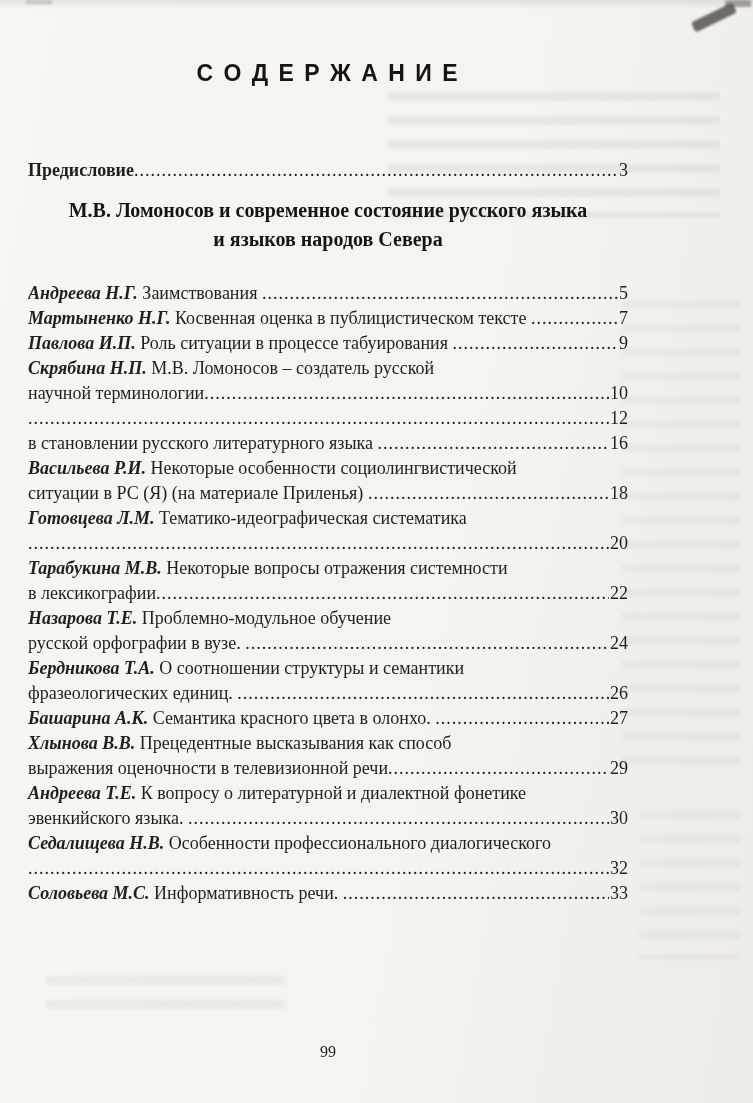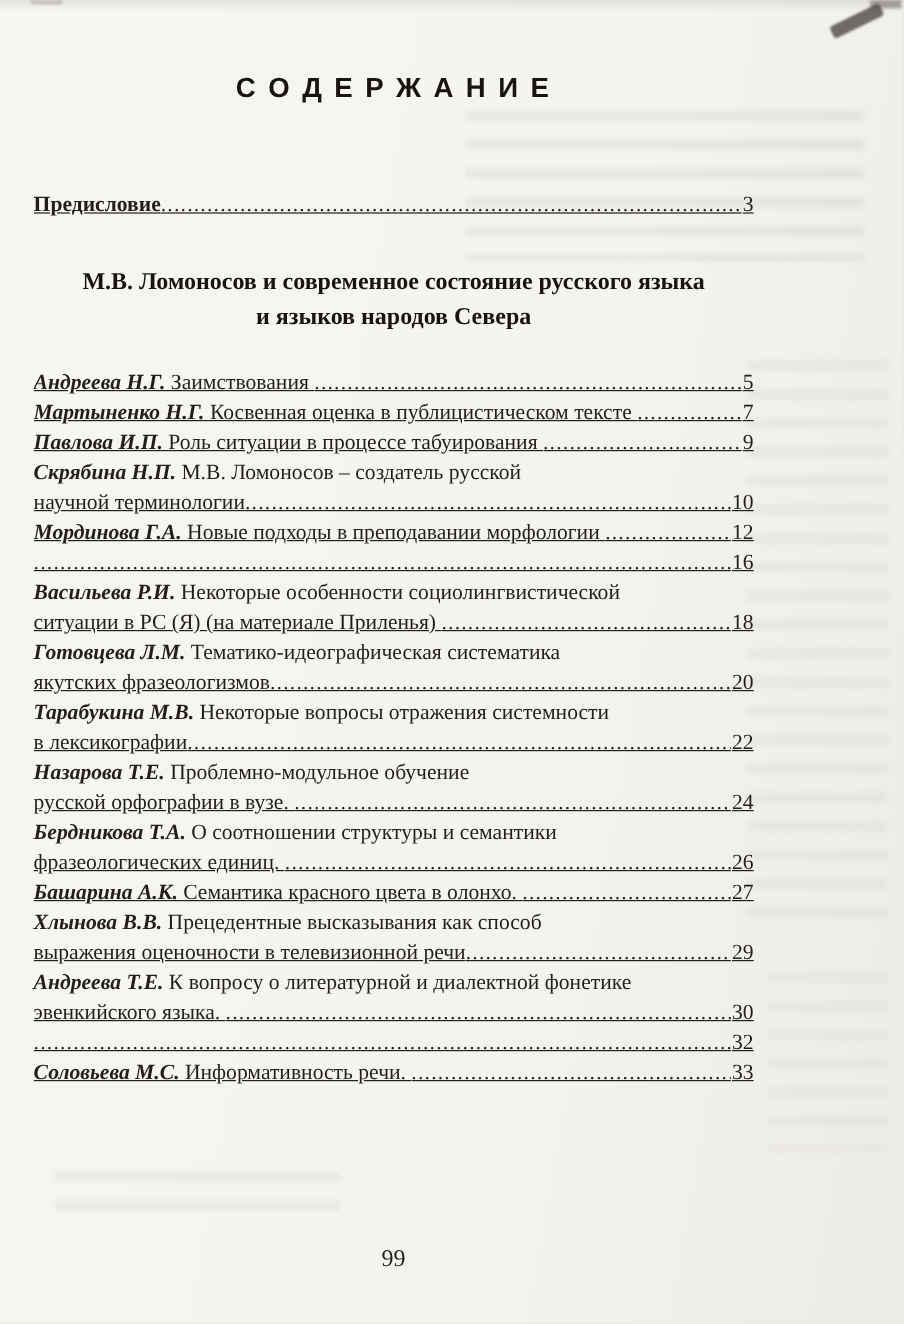--- a/index.html
+++ b/index.html
@@ -66,53 +66,53 @@
     font-size: 23px;
     line-height: 30px;
     letter-spacing: 2px;
     color: #18150f;
   }
   .toc-line {
     font-size: 18px;
     line-height: 25px;
     white-space: nowrap;
   }
-  .toc-line.last { display: flex; align-items: flex-end; text-decoration: underline; }
+  .toc-line.last { display: flex; align-items: flex-end; }
   .line-text { flex: 0 1 auto; overflow: hidden; }
   .author { font-weight: bold; font-style: italic; }
   .dots {
     flex: 1 1 0;
     min-width: 0;
     overflow: hidden;
     white-space: nowrap;
     letter-spacing: 1px;
   }
   .pagenum { flex: 0 0 auto; padding-left: 1px; }
 
   .preface-line { margin-top: 70px; }
   .preface-label { font-weight: bold; }
 
   .section-heading {
-    margin: 38px 0 0;
+    margin: 13px 0 0;
     text-align: center;
     font-weight: bold;
     font-size: 20px;
     line-height: 29px;
     white-space: nowrap;
     color: #18150f;
   }
 
   #entries { margin-top: 27px; }
 
   .folio {
     position: absolute;
     left: 28px; bottom: 42px;
     width: 600px;
     text-align: center;
-    font-size: 20px;
+    font-size: 16px;
   }
 </style>
 </head>
 <body>
 
 <div class="page">
 
   <div class="edge-top"></div>
   <div class="corner-dot"></div>
   <div class="corner-mark"></div>
@@ -162,43 +162,42 @@
         <div class="toc-entry">
           <div class="toc-line"><span class="line-text"><span class="author">Скрябина Н.П. </span>М.В. Ломоносов – создатель русской</span></div>
           <div class="toc-line last">
             <span class="line-text">научной терминологии</span>
             <span class="dots">....................................................................................................................................................................................</span>
             <span class="pagenum">10</span>
           </div>
         </div>
         <div class="toc-entry">
           <div class="toc-line last">
-            <span class="line-text"><span class="author">Мординова Г.А. </span>Новые подходы в преподавании морфологии&nbsp;</span>
             <span class="dots">....................................................................................................................................................................................</span>
             <span class="pagenum">12</span>
           </div>
         </div>
         <div class="toc-entry">
           <div class="toc-line last">
+            <span class="line-text">в становлении русского литературного языка&nbsp;</span>
             <span class="dots">....................................................................................................................................................................................</span>
             <span class="pagenum">16</span>
           </div>
         </div>
         <div class="toc-entry">
           <div class="toc-line"><span class="line-text"><span class="author">Васильева Р.И. </span>Некоторые особенности социолингвистической</span></div>
           <div class="toc-line last">
             <span class="line-text">ситуации в РС (Я) (на материале Приленья)&nbsp;</span>
             <span class="dots">....................................................................................................................................................................................</span>
             <span class="pagenum">18</span>
           </div>
         </div>
         <div class="toc-entry">
           <div class="toc-line"><span class="line-text"><span class="author">Готовцева Л.М. </span>Тематико-идеографическая систематика</span></div>
           <div class="toc-line last">
-            <span class="line-text">якутских фразеологизмов</span>
             <span class="dots">....................................................................................................................................................................................</span>
             <span class="pagenum">20</span>
           </div>
         </div>
         <div class="toc-entry">
           <div class="toc-line"><span class="line-text"><span class="author">Тарабукина М.В. </span>Некоторые вопросы отражения системности</span></div>
           <div class="toc-line last">
             <span class="line-text">в лексикографии</span>
             <span class="dots">....................................................................................................................................................................................</span>
             <span class="pagenum">22</span>
@@ -237,20 +236,21 @@
         </div>
         <div class="toc-entry">
           <div class="toc-line"><span class="line-text"><span class="author">Андреева Т.Е. </span>К вопросу о литературной и диалектной фонетике</span></div>
           <div class="toc-line last">
             <span class="line-text">эвенкийского языка.&nbsp;</span>
             <span class="dots">....................................................................................................................................................................................</span>
             <span class="pagenum">30</span>
           </div>
         </div>
         <div class="toc-entry">
+          <div class="toc-line"><span class="line-text"><span class="author">Седалищева Н.В. </span>Особенности профессионального диалогического</span></div>
           <div class="toc-line last">
             <span class="dots">....................................................................................................................................................................................</span>
             <span class="pagenum">32</span>
           </div>
         </div>
         <div class="toc-entry">
           <div class="toc-line last">
             <span class="line-text"><span class="author">Соловьева М.С. </span>Информативность речи.&nbsp;</span>
             <span class="dots">....................................................................................................................................................................................</span>
             <span class="pagenum">33</span>

